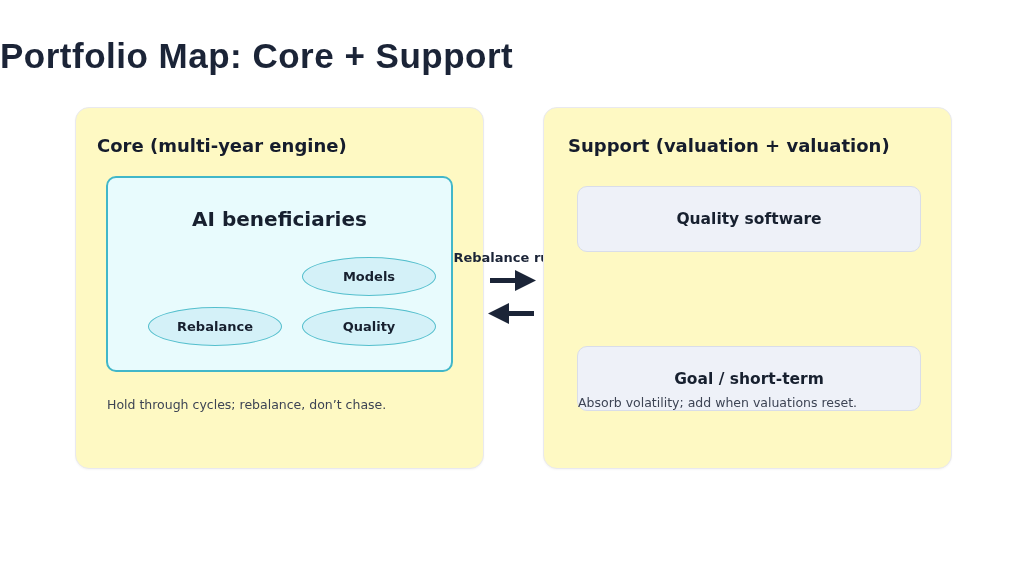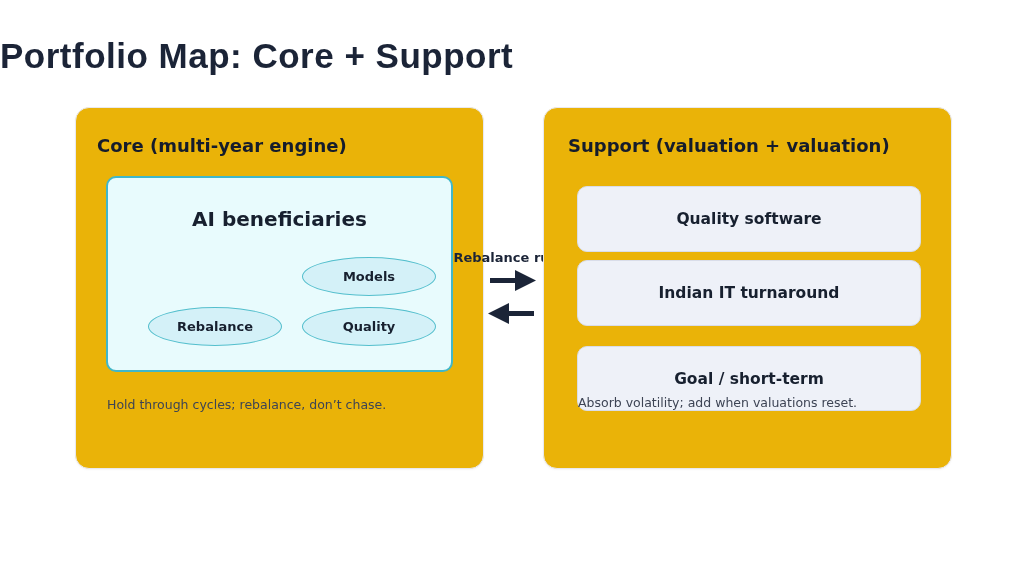--- a/index.html
+++ b/index.html
@@ -20,21 +20,21 @@
     font-weight: bold;
     font-size: 35px;
     letter-spacing: 0.5px;
     color: #1b2437;
   }
   .panel {
     position: absolute;
     top: 107px;
     width: 407px;
     height: 360px;
-    background: #eab308;
+    background: #fef9c3;
     border: 1px solid #e9e9ef;
     border-radius: 14px;
     box-shadow: 0 1px 2px rgba(30,35,55,0.04);
   }
   .panel.core { left: 75px; }
   .panel.support { left: 543px; }
   .panel-header {
     position: absolute;
     top: 27px;
     font-size: 18px;
@@ -168,20 +168,19 @@
 
   <svg class="arrow left" width="46" height="21" viewBox="0 0 46 21">
     <rect x="19" y="8" width="27" height="5" fill="#1b2437"></rect>
     <path d="M21 0 L0 10.5 L21 21 Z" fill="#1b2437"></path>
   </svg>
 
   <section class="panel support">
     <div class="panel-header">Support (valuation + valuation)</div>
 
     <div class="sbox b0">Quality software</div>
-    <div class="sbox b1">Indian IT turnaround</div>
     <div class="sbox b2">Goal / short-term</div>
 
     <div class="caption support-caption">Absorb volatility; add when valuations reset.</div>
   </section>
 
 
 </div>
 
 </body></html>

